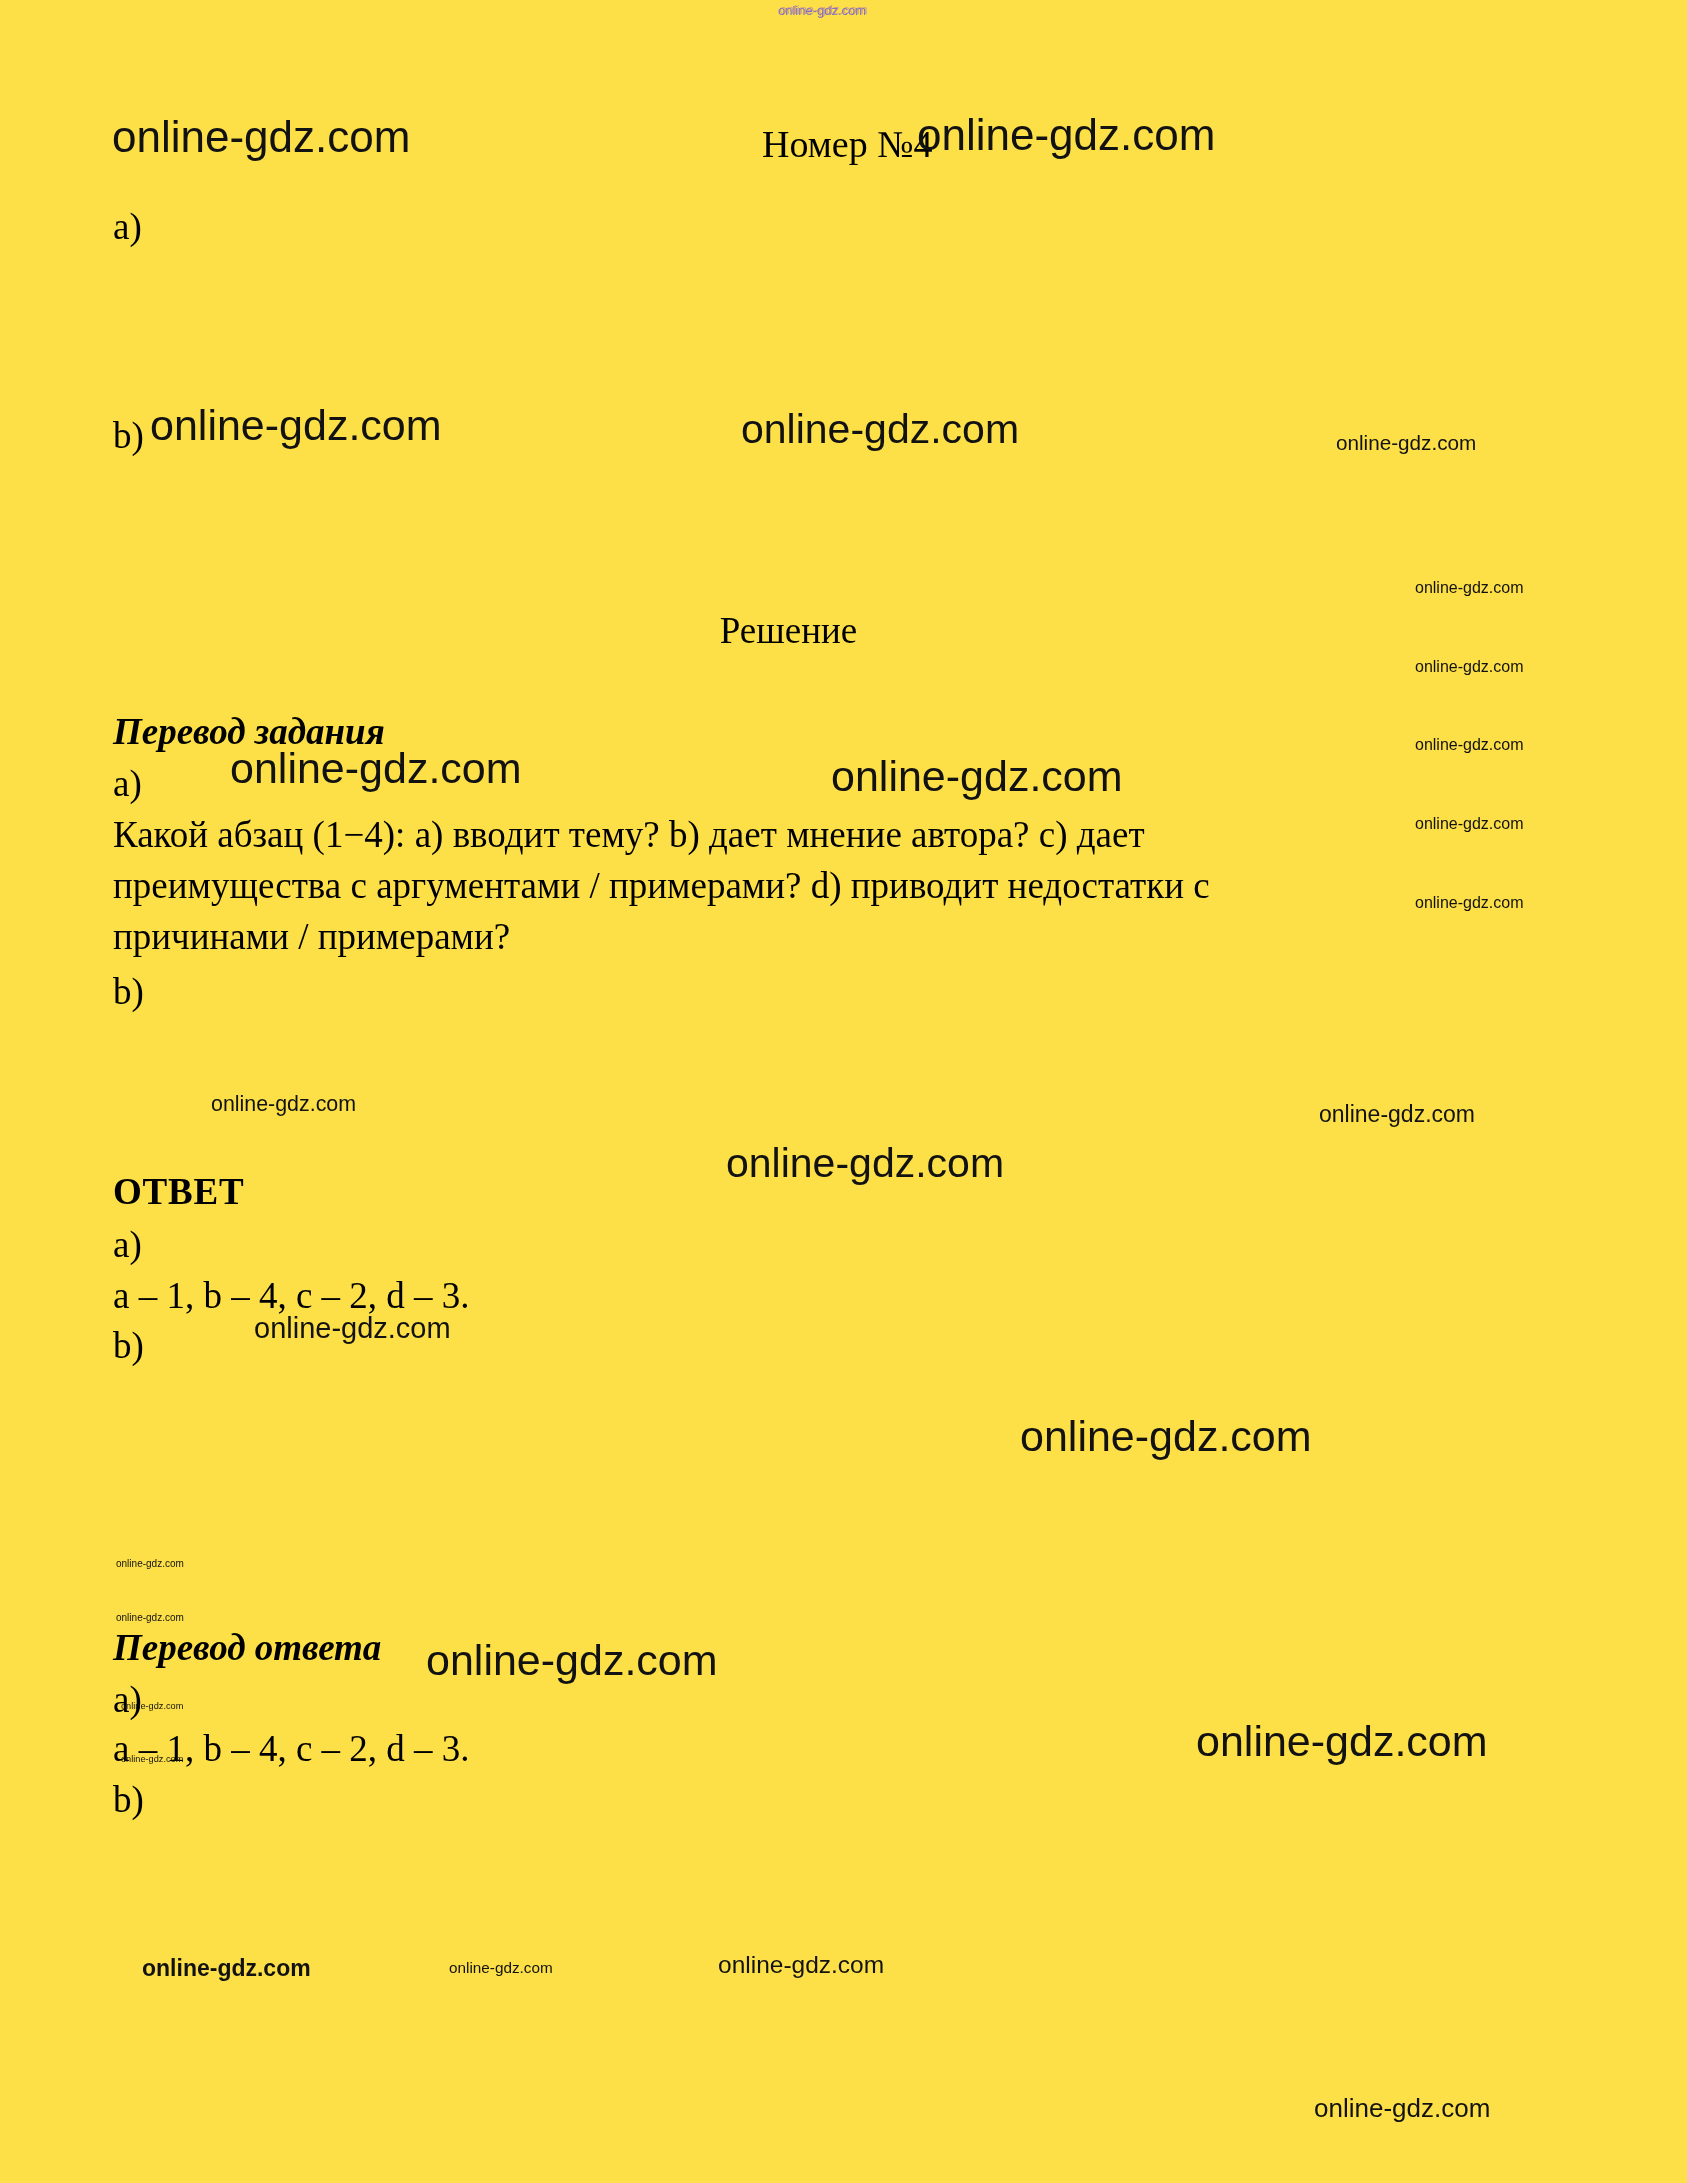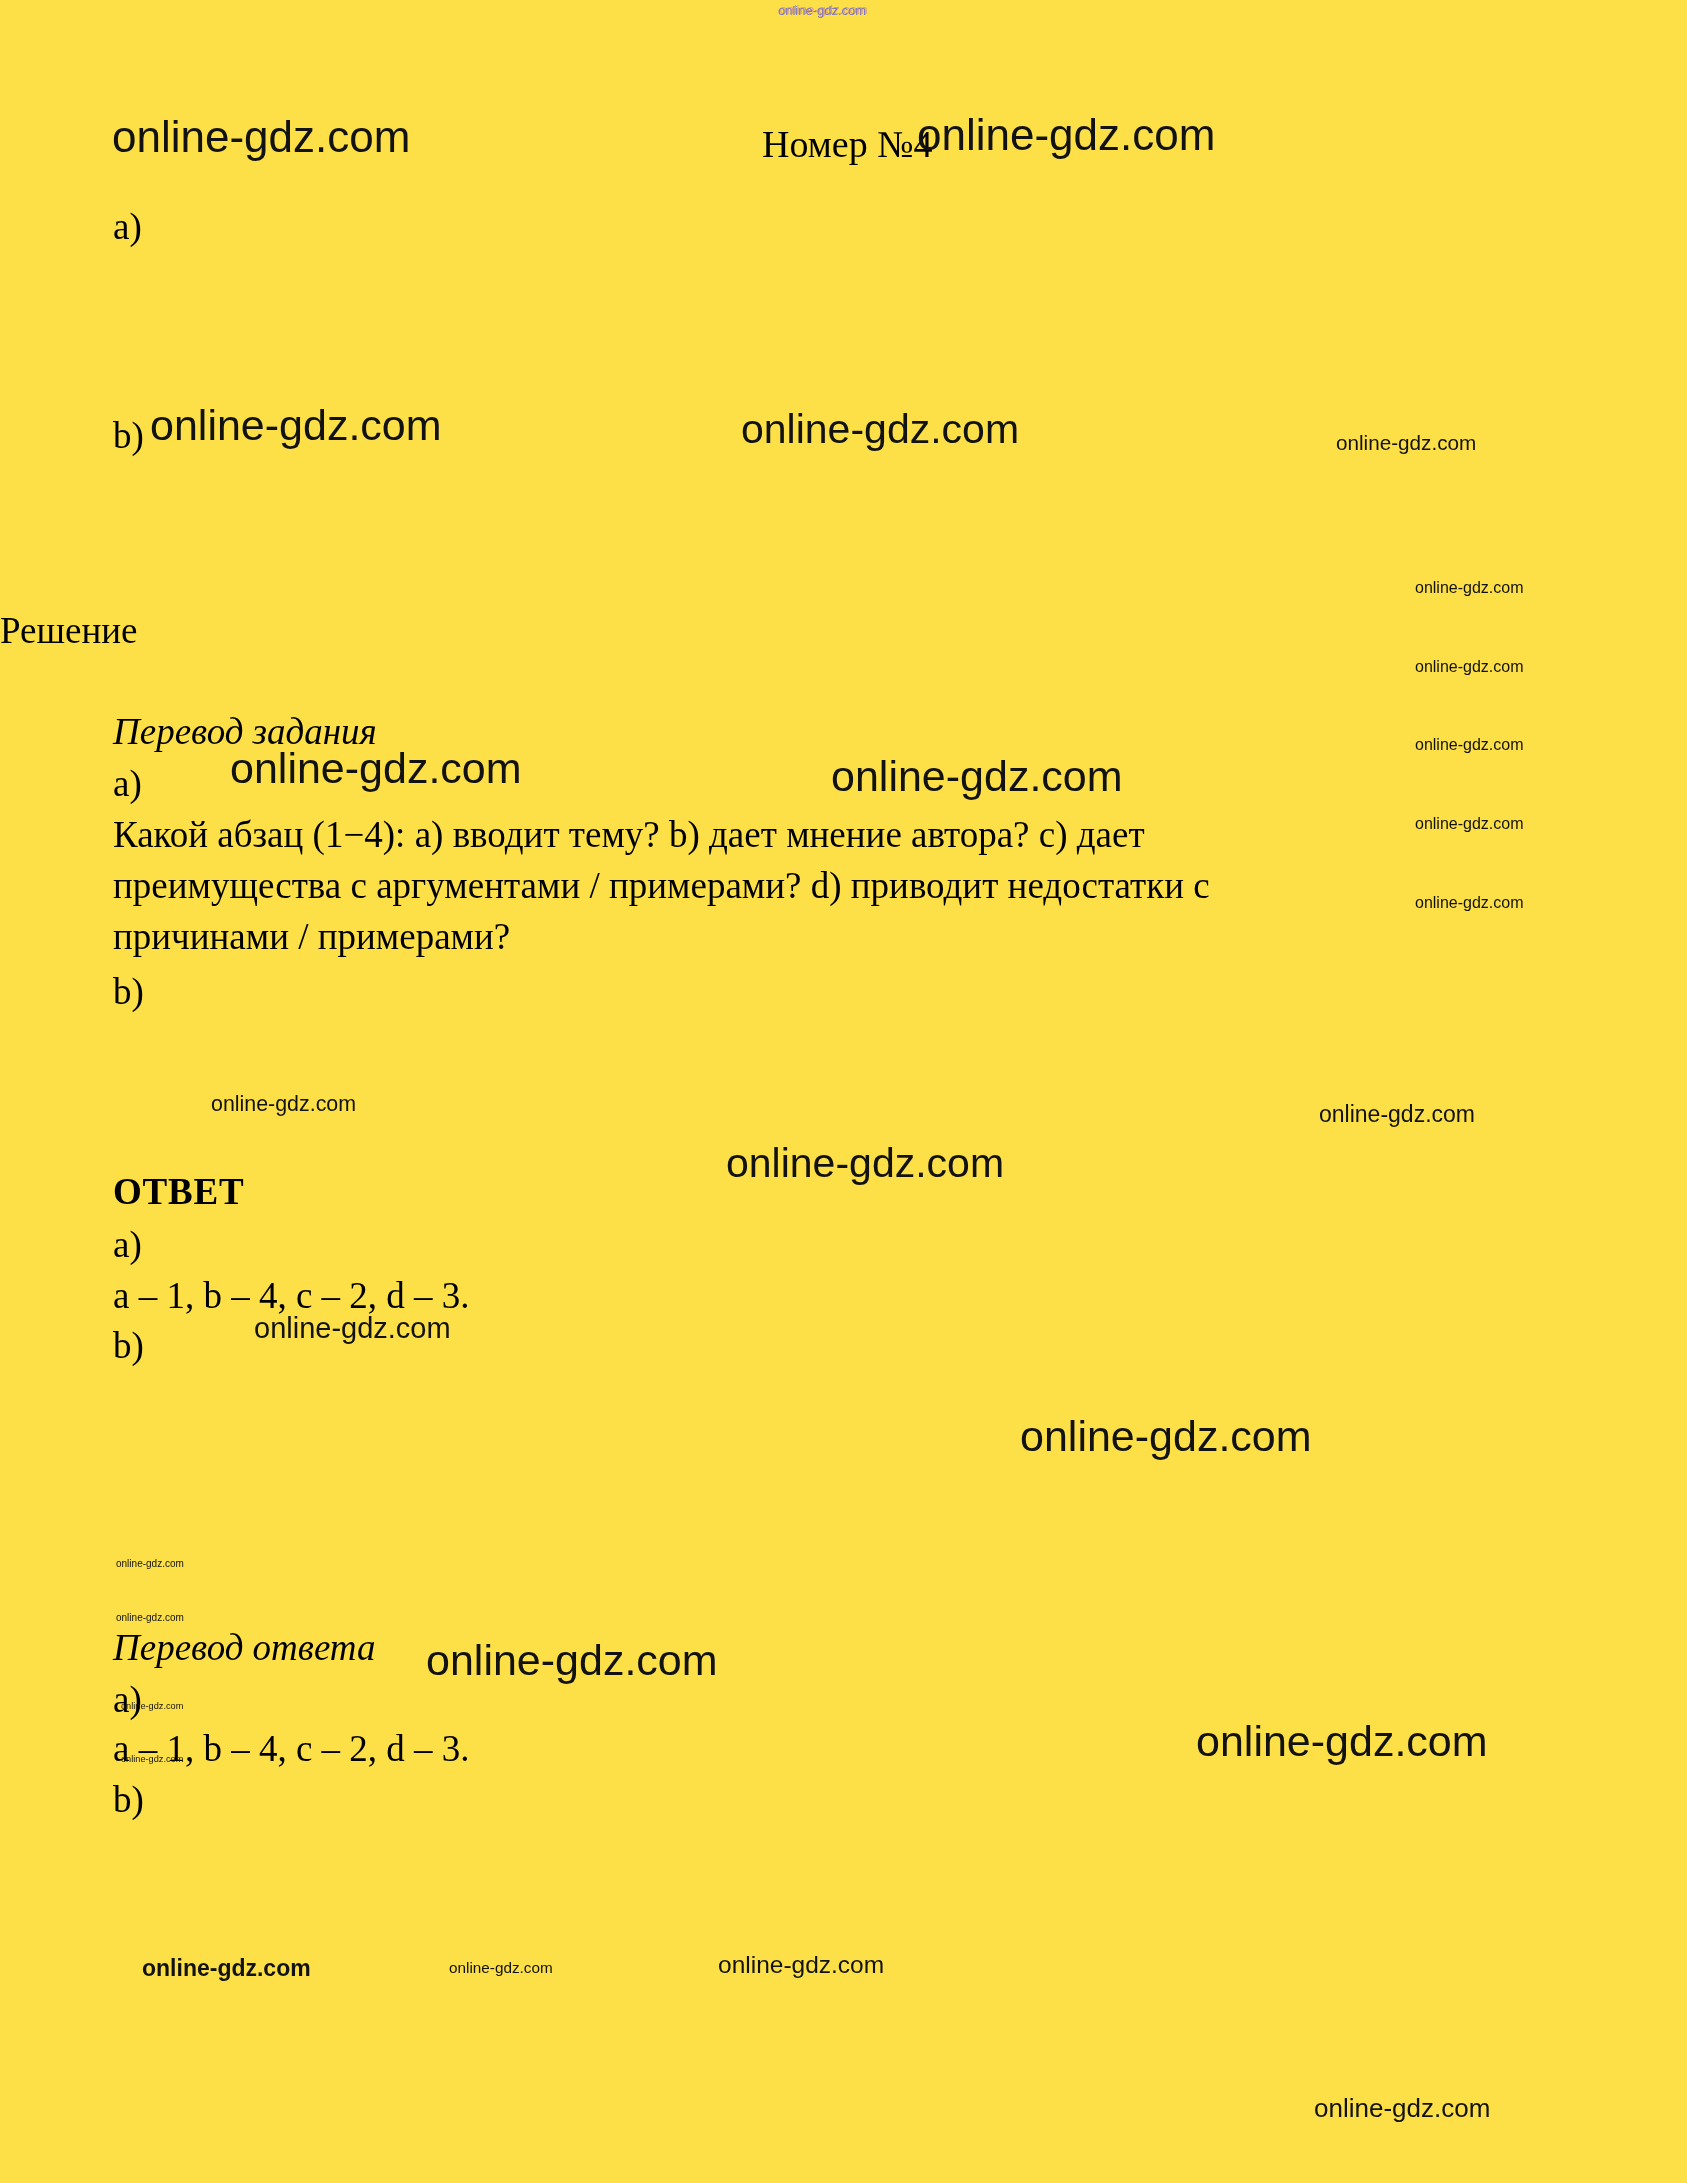--- a/index.html
+++ b/index.html
@@ -12,23 +12,23 @@
     color:#000000;
     padding-left:31px;
   }
   .txt{
     position:absolute;
     font-size:37px;
     line-height:51px;
     white-space:pre-line;
   }
   .label{white-space:nowrap;}
-  .heading-bi{font-weight:normal;font-style:italic;}
+  .heading-bi{font-weight:bold;font-style:italic;}
   .heading-b{font-weight:bold;letter-spacing:0.8px;}
-  .centered{left:0;width:1561px;text-align:left;}
+  .centered{left:8px;width:1561px;text-align:center;}
   .wm{
     position:absolute;
     font-family:"Liberation Sans",sans-serif;
     color:#121212;
     white-space:nowrap;
     line-height:1;
   }
   .wm-top{
     color:#7d72c4;
     text-shadow:1.5px -1.5px 0 rgba(198,122,165,0.65);

